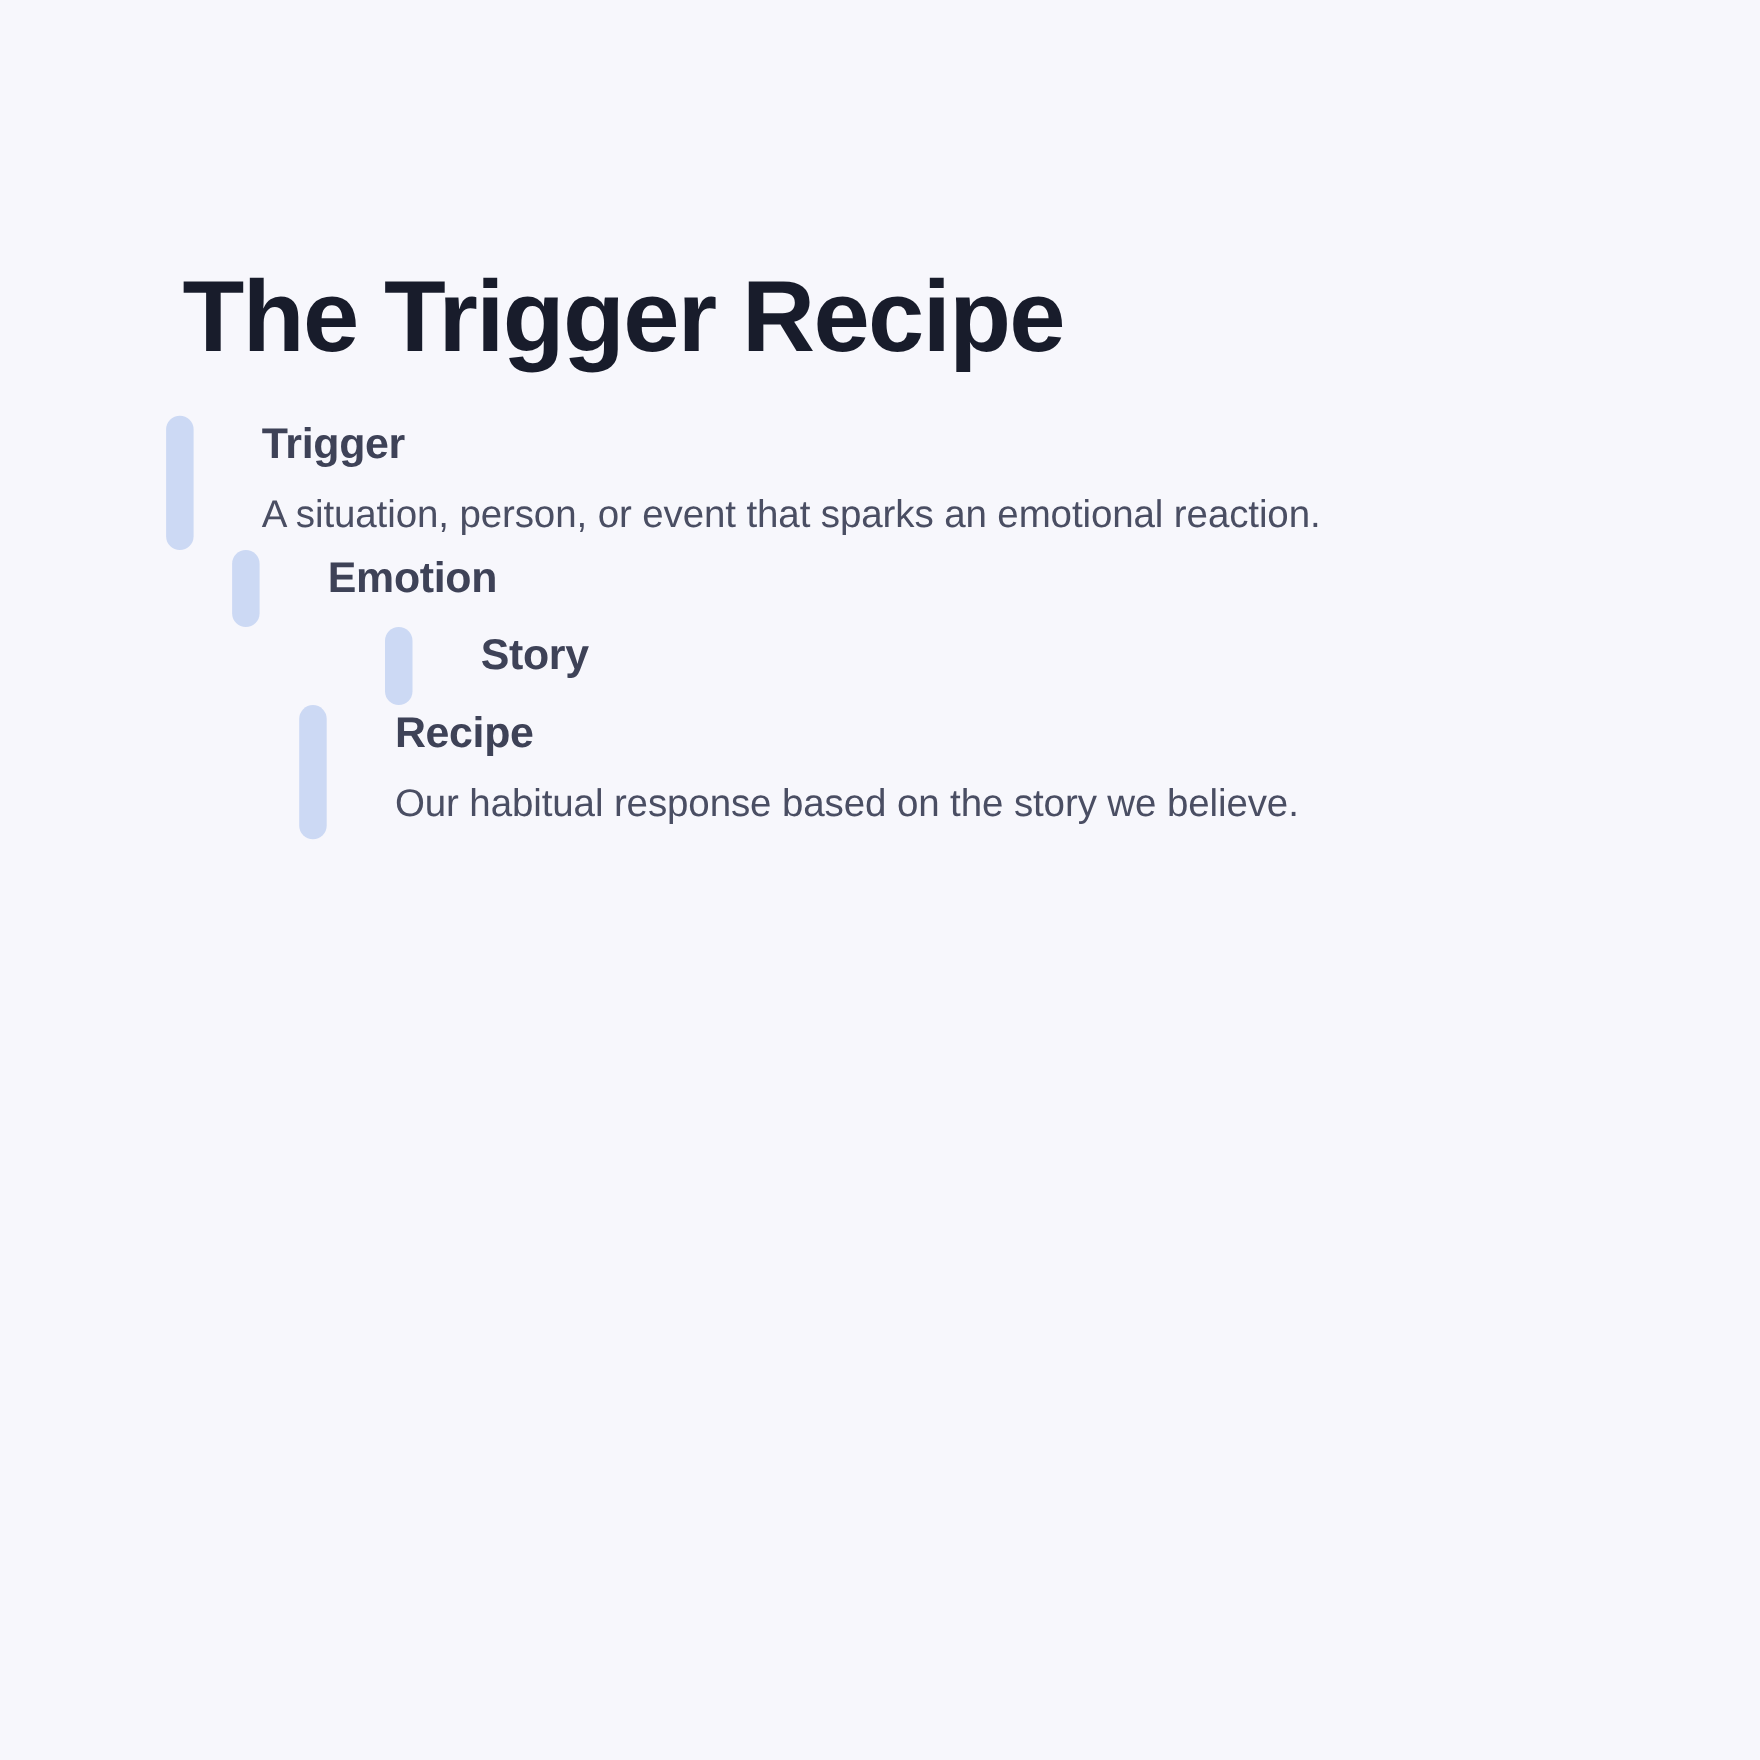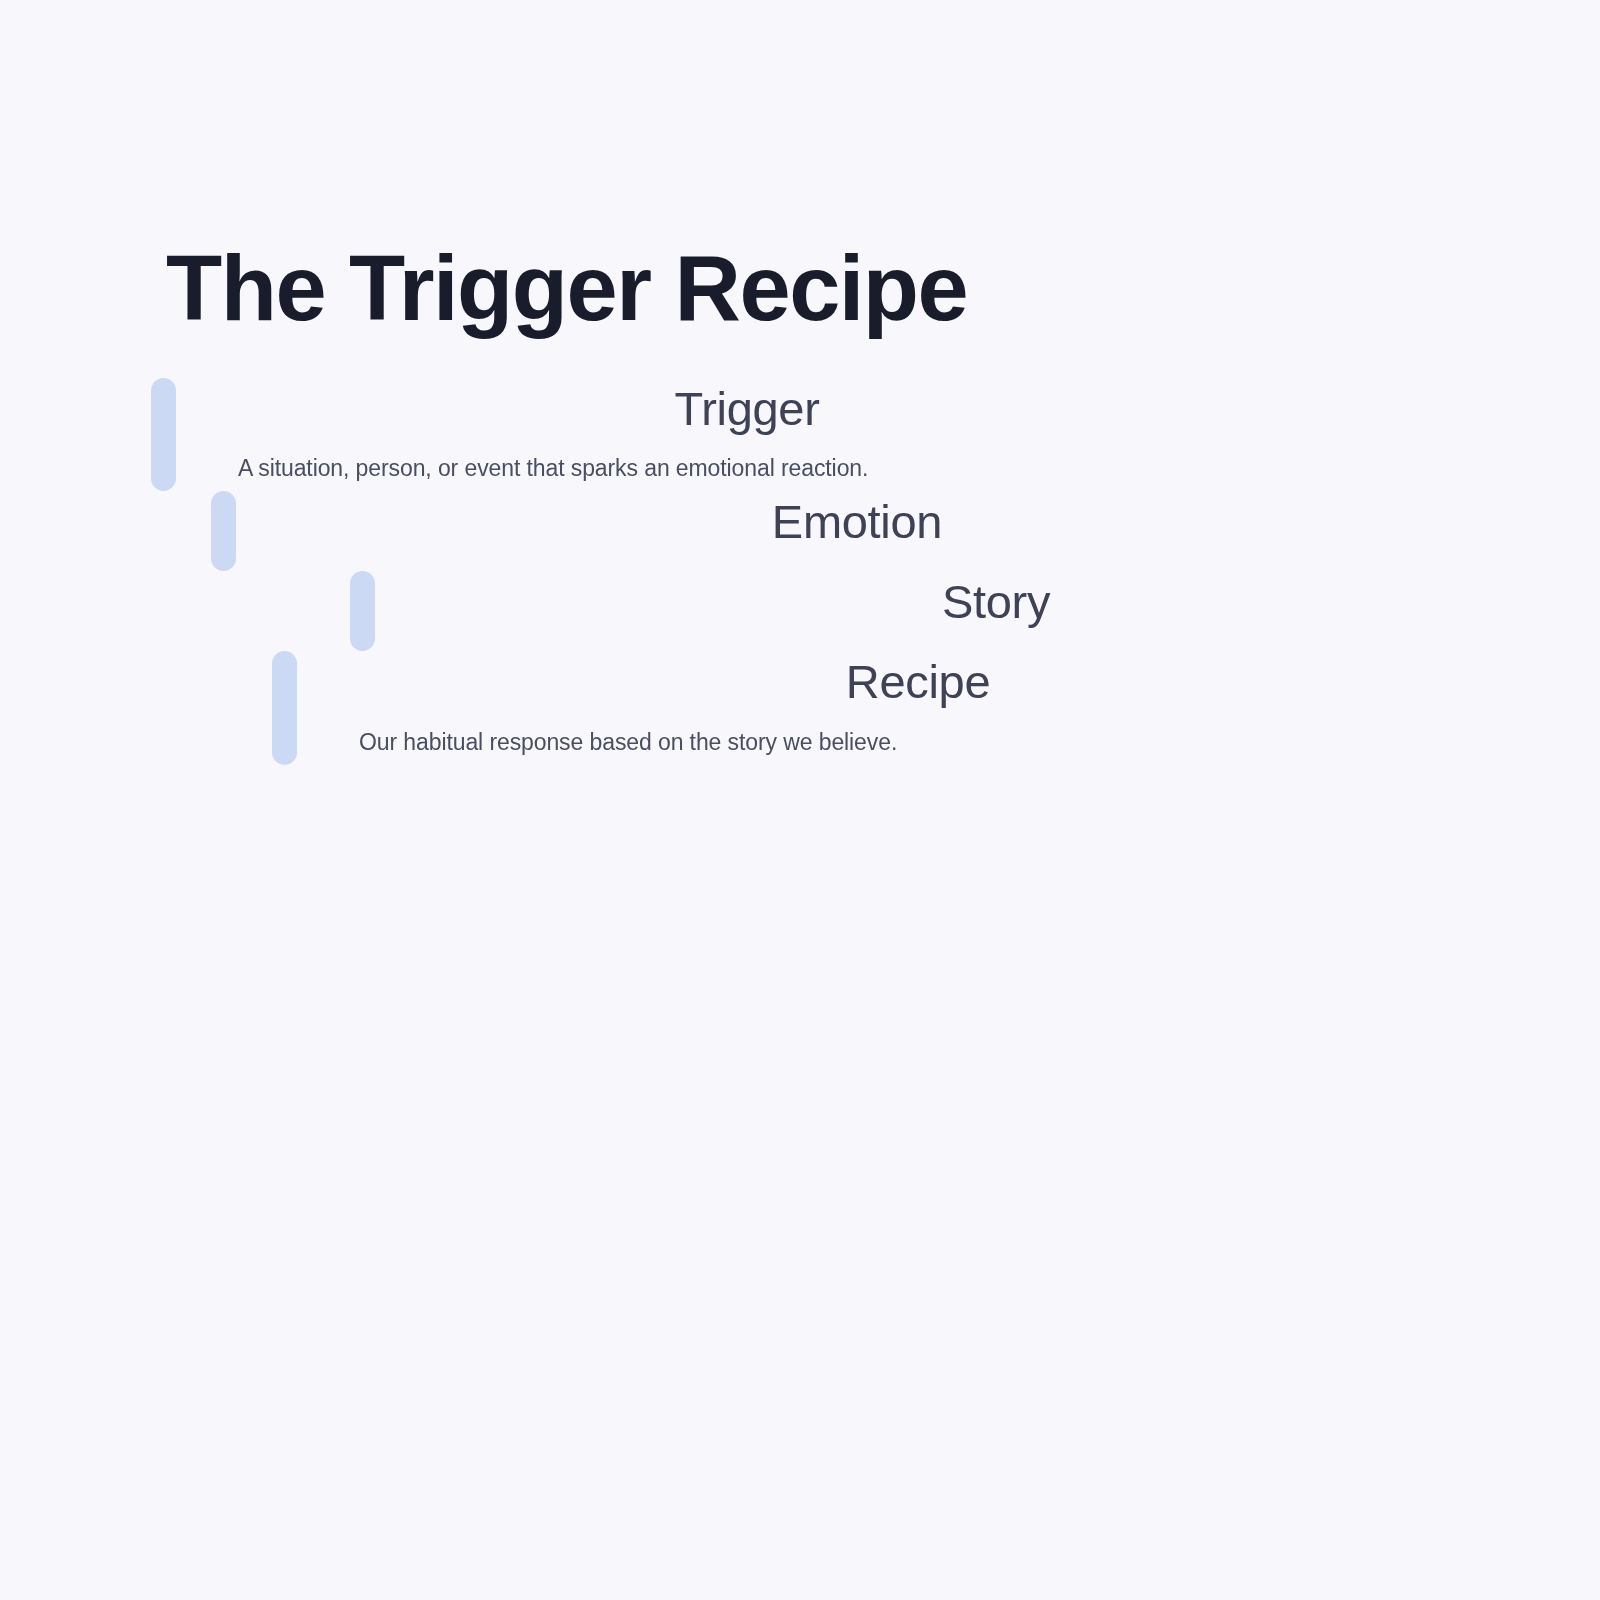--- a/index.html
+++ b/index.html
@@ -56,31 +56,30 @@
 
   .step-body {
     flex: 1 1 auto;
     padding-left: 62px;
     padding-top: 4px;
     padding-bottom: 6px;
     box-sizing: border-box;
   }
 
   .step-title {
-    font-size: 47px;
-    font-weight: 400;
+    font-size: 39px;
+    font-weight: 700;
     color: #3e4257;
     letter-spacing: -0.3px;
     line-height: 1.15;
     margin: 0 0 16px 0;
-    text-align: center;
   }
 
   .step-desc {
-    font-size: 23px;
+    font-size: 35px;
     font-weight: 400;
     color: #4a4e63;
     line-height: 1.45;
     margin: 0;
     letter-spacing: -0.1px;
   }
 
   
   .lvl-0 { margin-left: 151px; }
   .lvl-1 { margin-left: 211px; }

